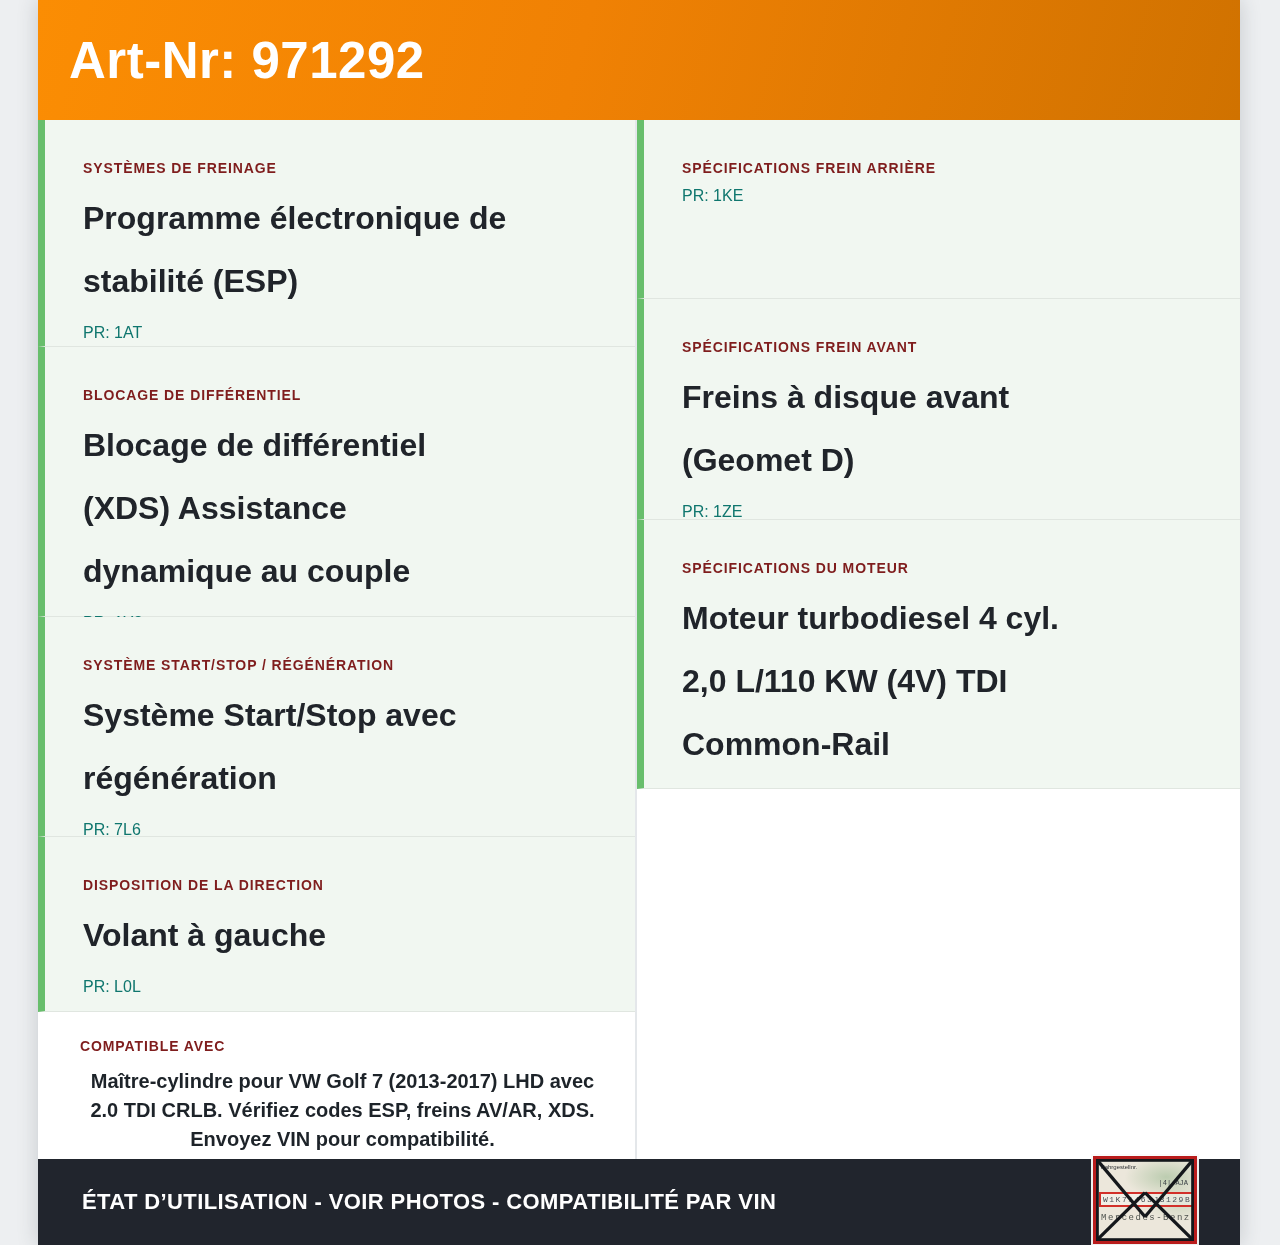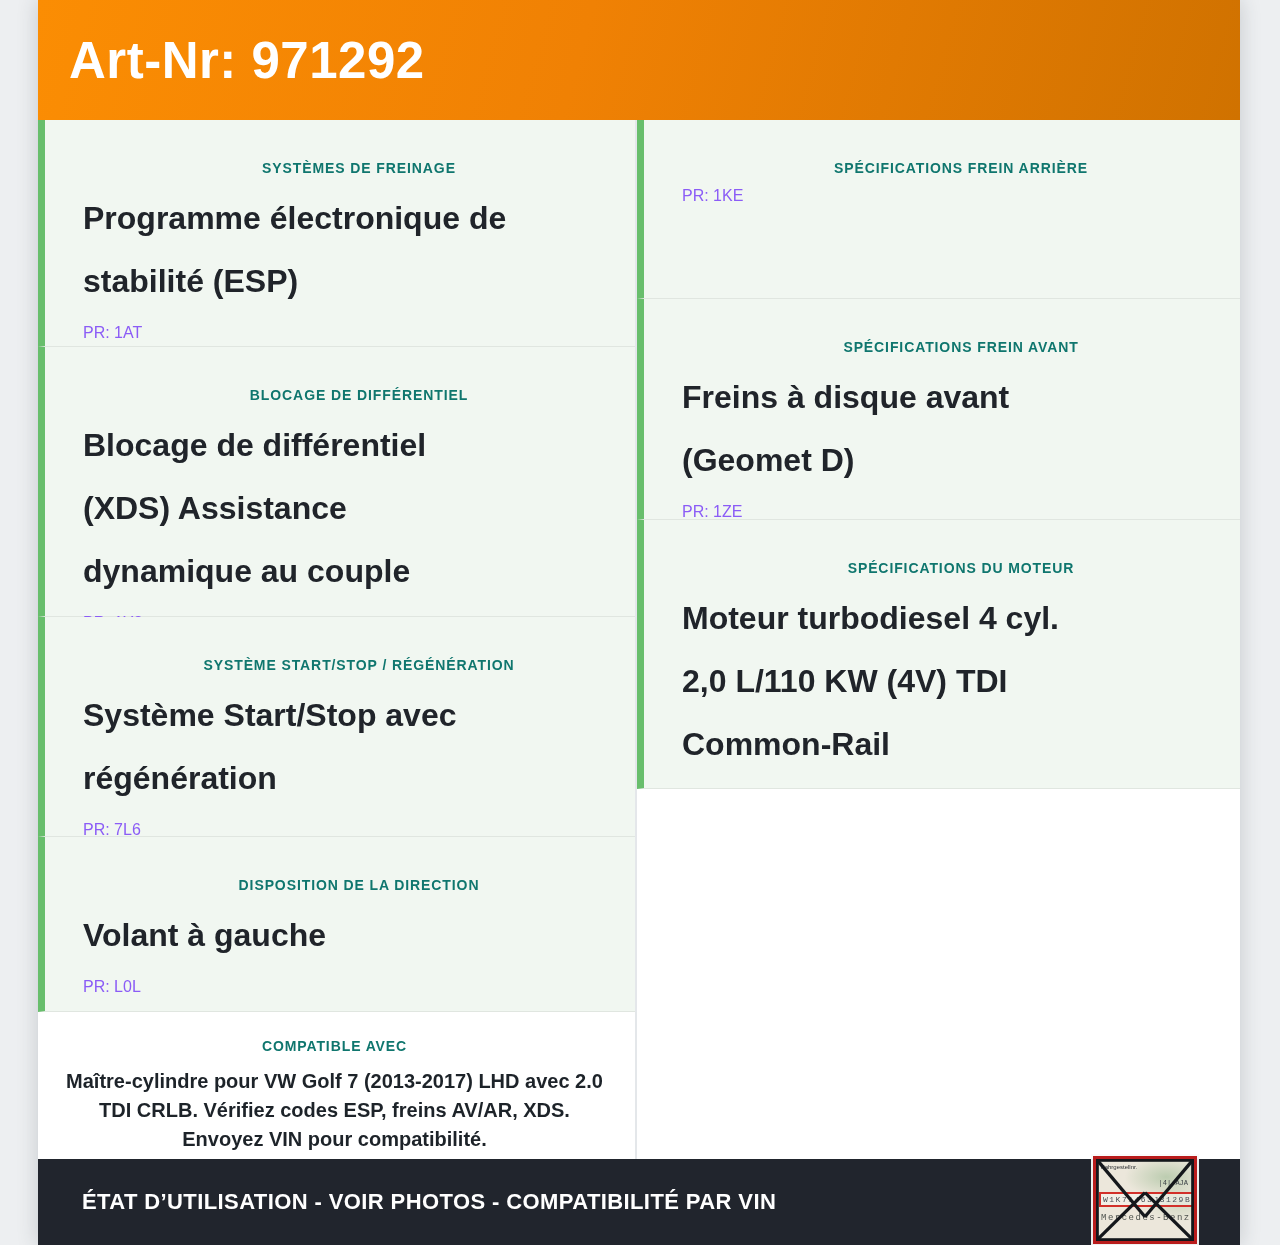--- a/index.html
+++ b/index.html
@@ -36,32 +36,32 @@
     background:#f1f7f1;
     border-left:7px solid #68be6c;
     border-bottom:1px solid #e0e6e0;
     padding:40px 0 0 38px;
     box-sizing:border-box;
   }
   .lc1{height:227px}.lc2{height:270px}.lc3{height:220px}.lc4{height:175px}
   .rc1{height:179px}.rc2{height:221px}.rc3{height:269px}
   .card-label{
     font-size:14px;font-weight:700;letter-spacing:.9px;
-    color:#0f766e;margin-bottom:11px;text-align:center;
+    color:#7f1d1d;margin-bottom:11px;
   }
   .card-title{
     margin:0 0 11px 0;
     font-size:32px;font-weight:700;line-height:63px;color:#20242a;
   }
   .col-left .card-title{max-width:430px;}
   .col-right .card-title{max-width:420px;}
-  .card-pr{font-size:16px;font-weight:500;color:#8b5cf6;}
+  .card-pr{font-size:16px;font-weight:500;color:#0f766e;}
   .compat-card{
     flex:1 1 auto;background:#ffffff;
-    padding:26px 30px 0 26px;box-sizing:border-box;
+    padding:26px 30px 0 42px;box-sizing:border-box;
   }
   .compat-card .card-label{margin-bottom:13px;}
   .compat-text{
     max-width:541px;
     font-size:20px;font-weight:600;line-height:29px;color:#1d2329;text-align:center;
   }
   .col-filler{flex:1 1 auto;background:#ffffff;}
   
   .footer{
     position:relative;

